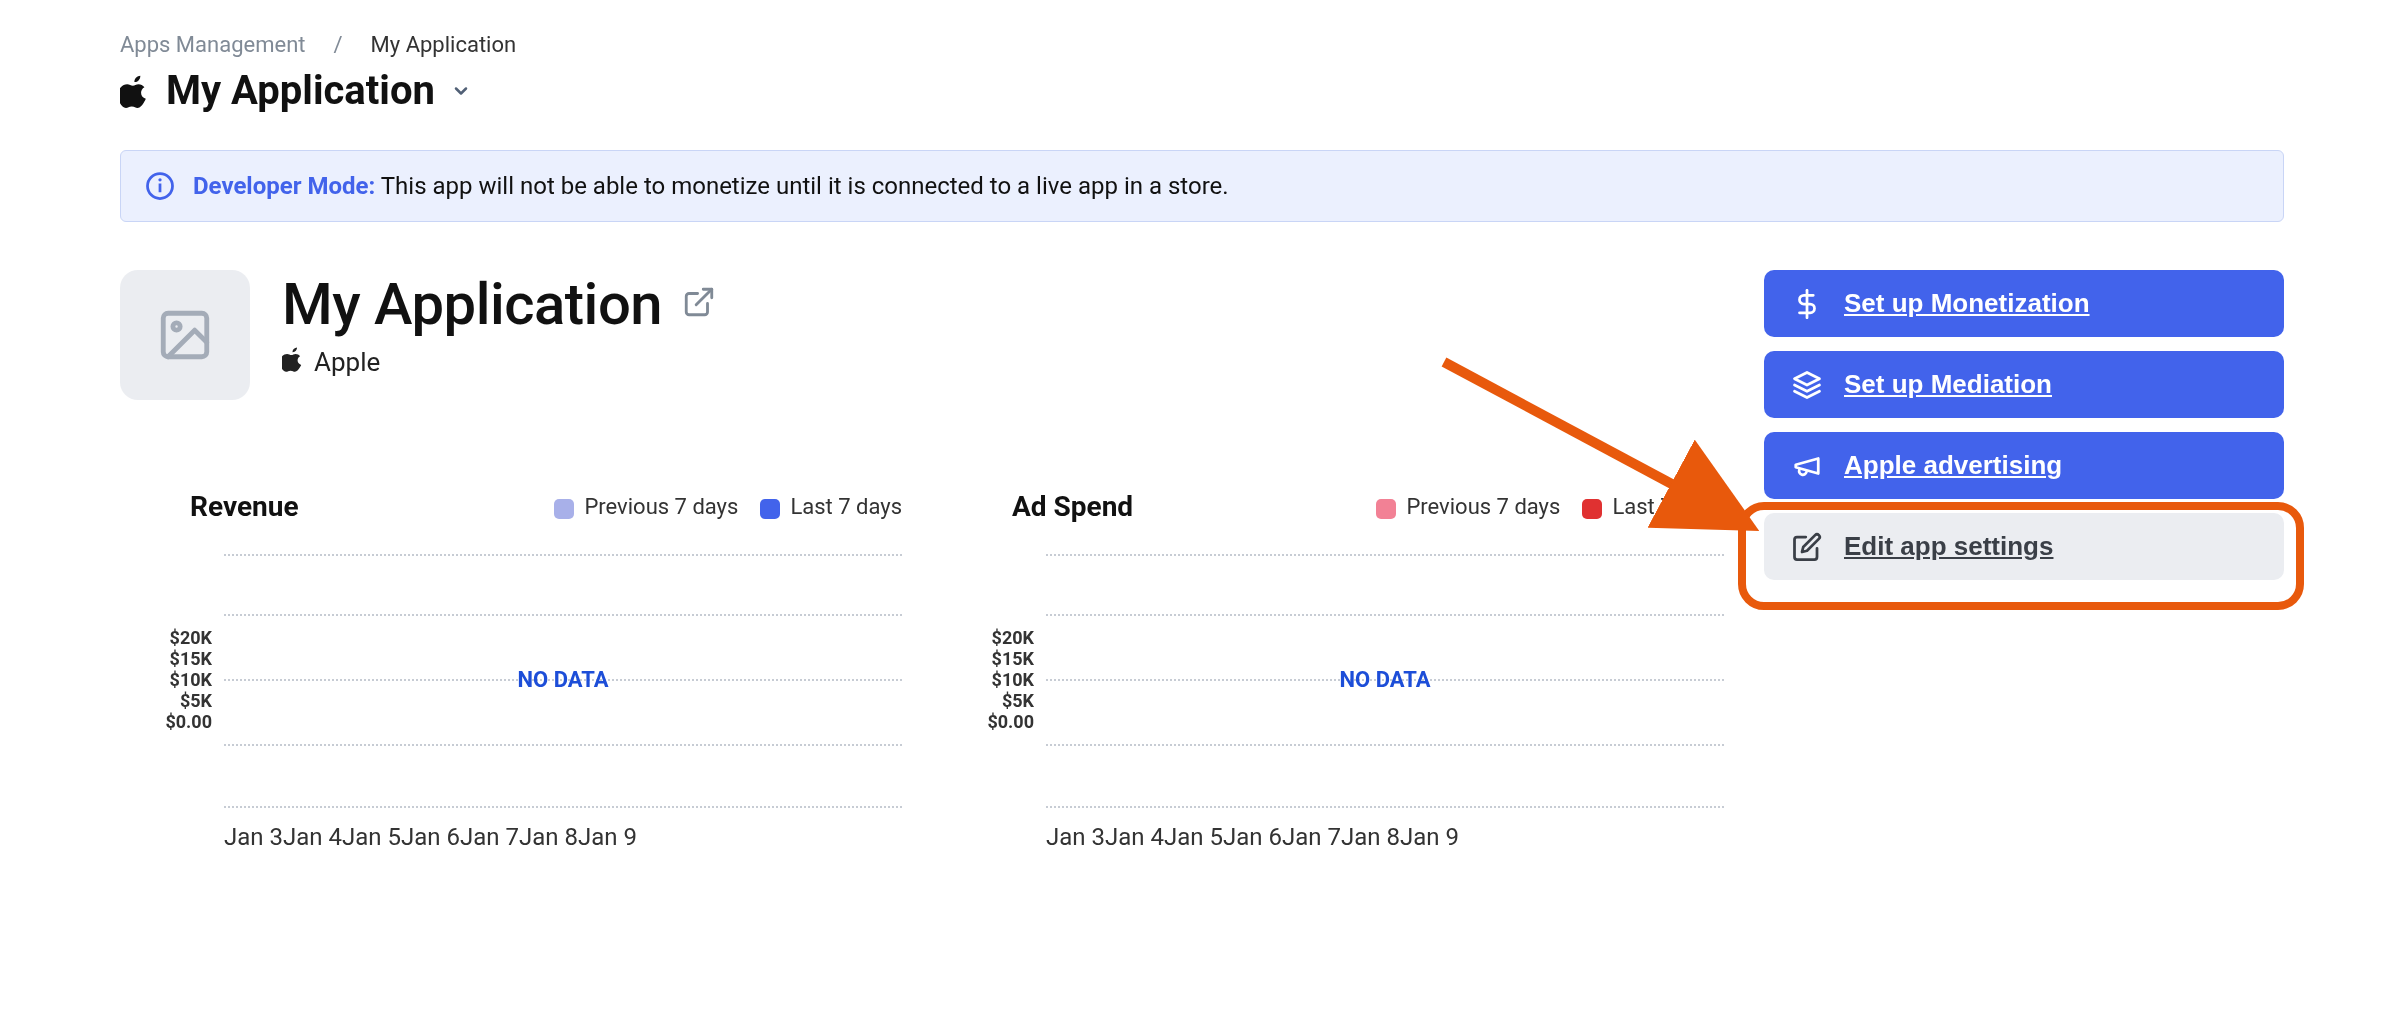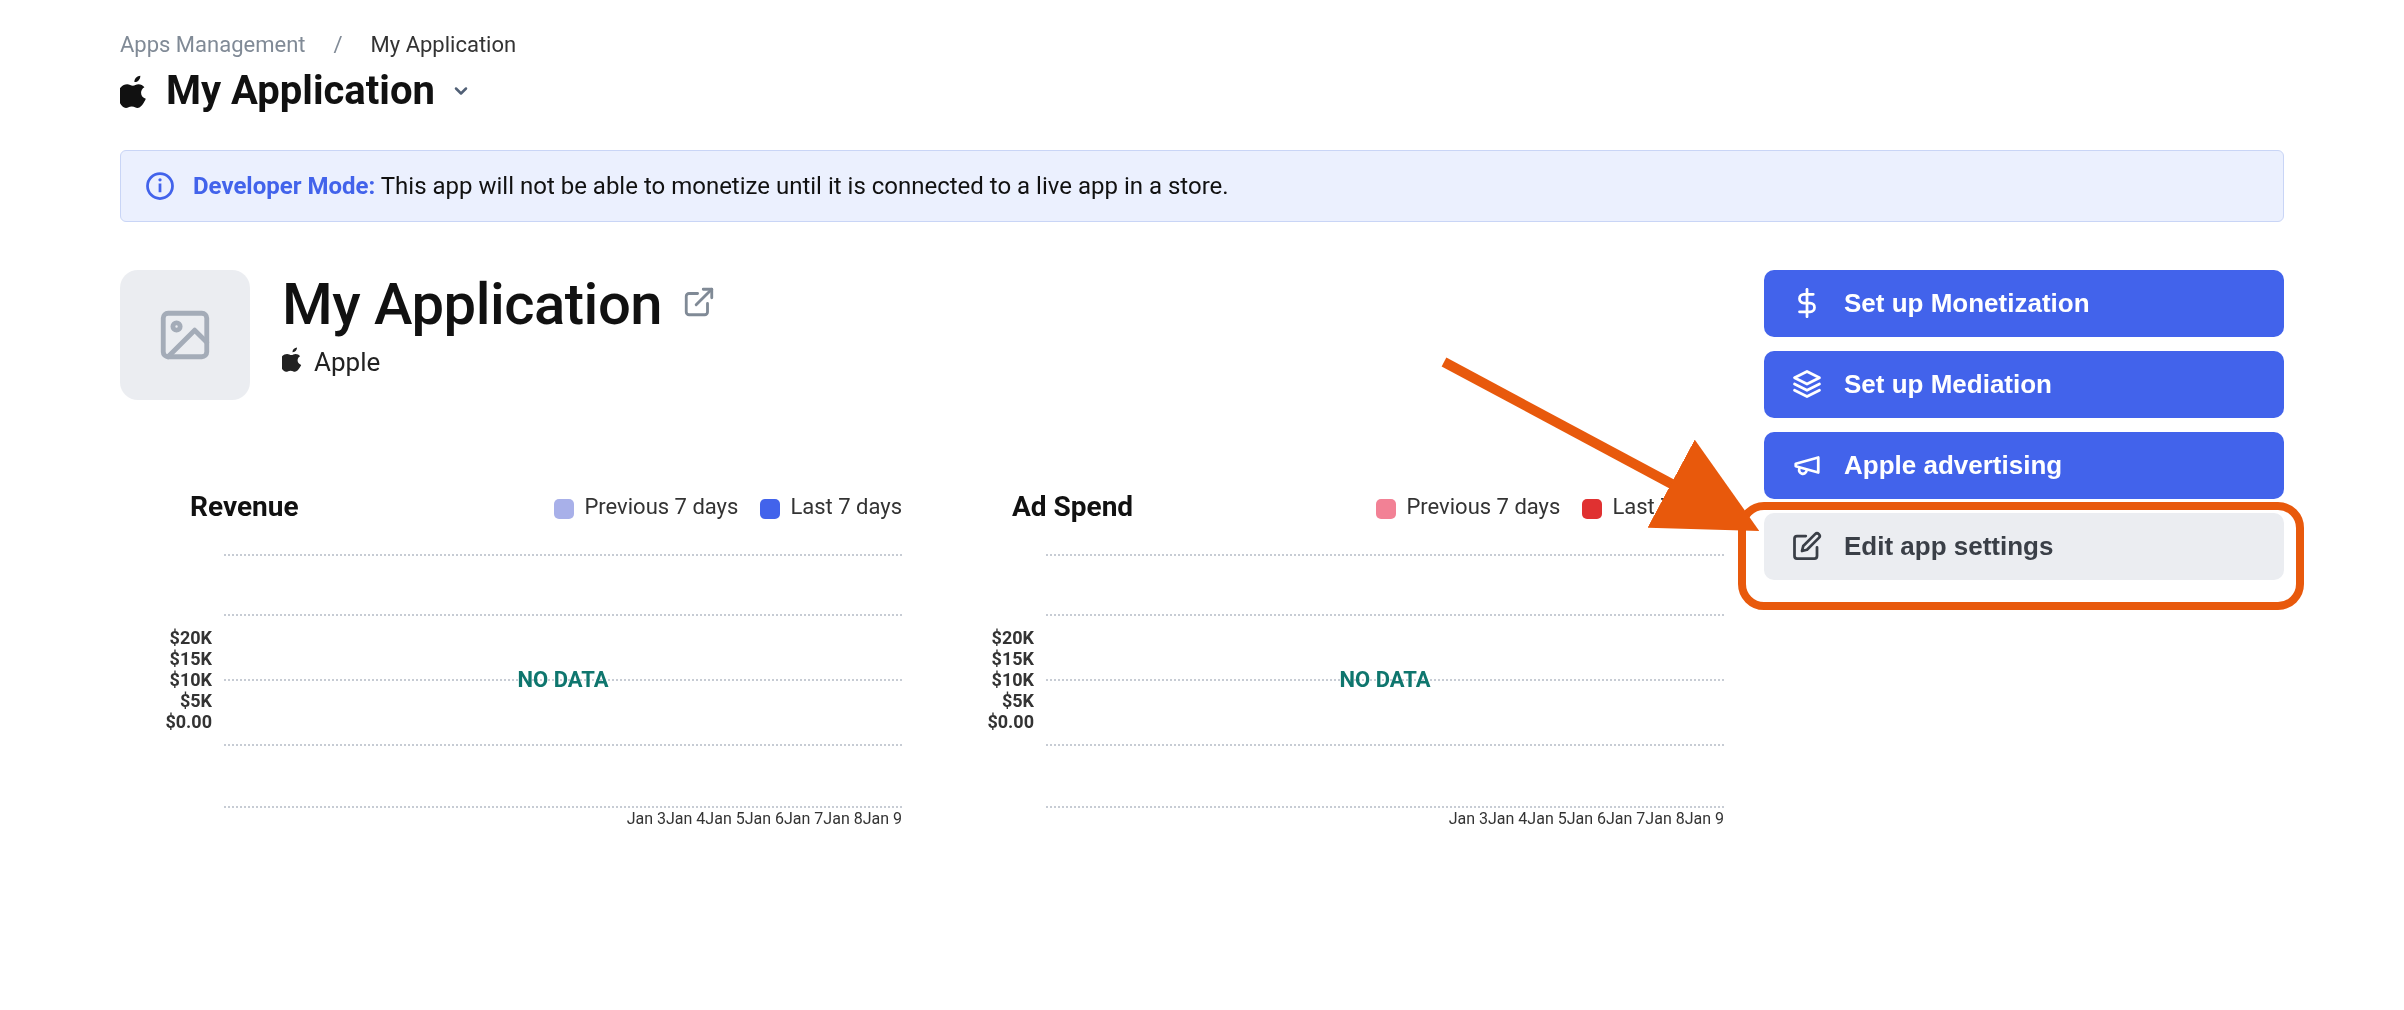--- a/index.html
+++ b/index.html
@@ -99,29 +99,31 @@
   .app-title-block { display: flex; flex-direction: column; gap: 8px; }
   .app-title-row { display: flex; align-items: center; gap: 20px; }
   .app-title { font-size: 58px; font-weight: 500; letter-spacing: -0.5px; }
   .ext-link-icon { color: var(--gray); }
   .platform-row { display: flex; align-items: center; gap: 10px; font-size: 26px; color: #222; }
 
   
   .action-list { display: flex; flex-direction: column; gap: 14px; }
   .action-btn {
     display: flex;
+    align-items: center;
     gap: 22px;
     padding: 18px 28px;
     background: #4263eb;
     color: #fff;
     border-radius: 10px;
     font-size: 26px;
     font-weight: 700;
     border: none;
     cursor: pointer;
+    text-decoration: underline;
   }
   .action-btn.secondary {
     background: #ebedf1;
     color: #3a3f47;
   }
   .action-btn svg { flex-shrink: 0; display: block; }
 
   
   .highlight-frame {
     position: absolute;
@@ -158,23 +160,23 @@
     height: 260px;
   }
   .grid-line {
     position: absolute; left: 0; right: 0;
     border-bottom: 2px dotted #c7ccd4;
   }
   .no-data {
     position: absolute;
     top: 50%; left: 50%;
     transform: translate(-50%, -50%);
-    font-size: 22px; font-weight: 700; color: #0f766e;
-  }
-  .x-axis { display: flex; justify-content: flex-end; margin-left: 104px; font-size: 16px; color: #333; }
+    font-size: 22px; font-weight: 700; color: #1d4ed8;
+  }
+  .x-axis { display: flex; justify-content: flex-start; margin-top: 14px; margin-left: 104px; font-size: 24px; color: #333; }
 </style>
 </head>
 <body>
 
 <div class="page">
 
   <nav class="breadcrumb">
     <span class="crumb-link">Apps Management</span>
     <span class="sep">/</span>
     <span class="crumb-current">My Application</span>

